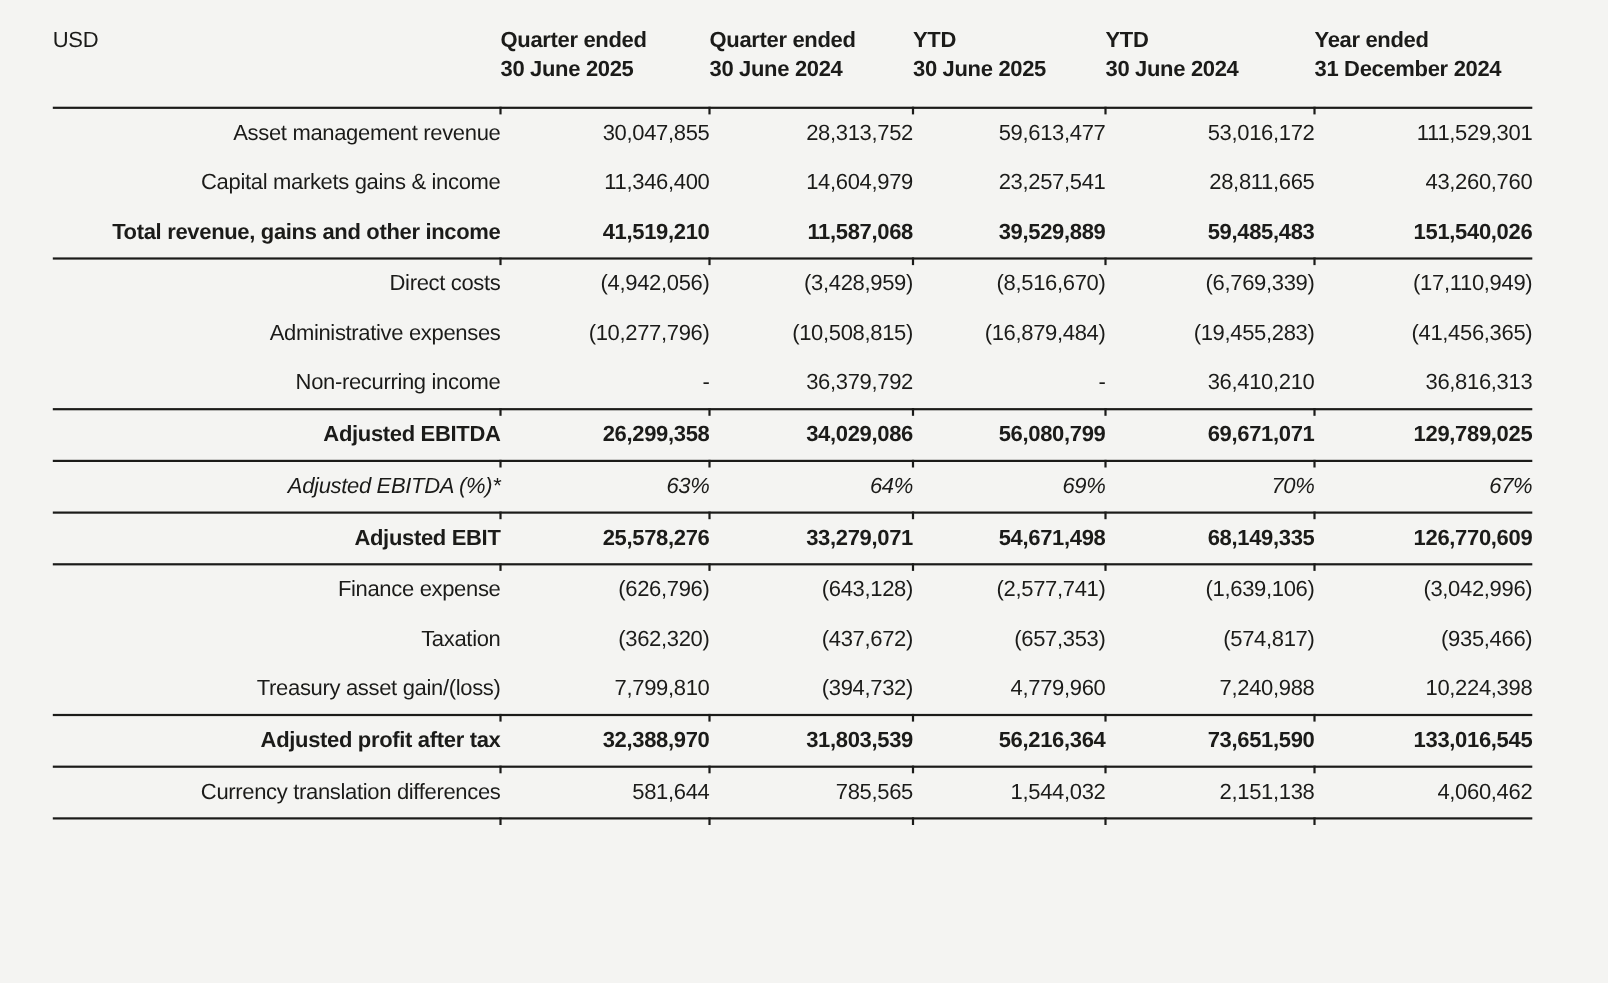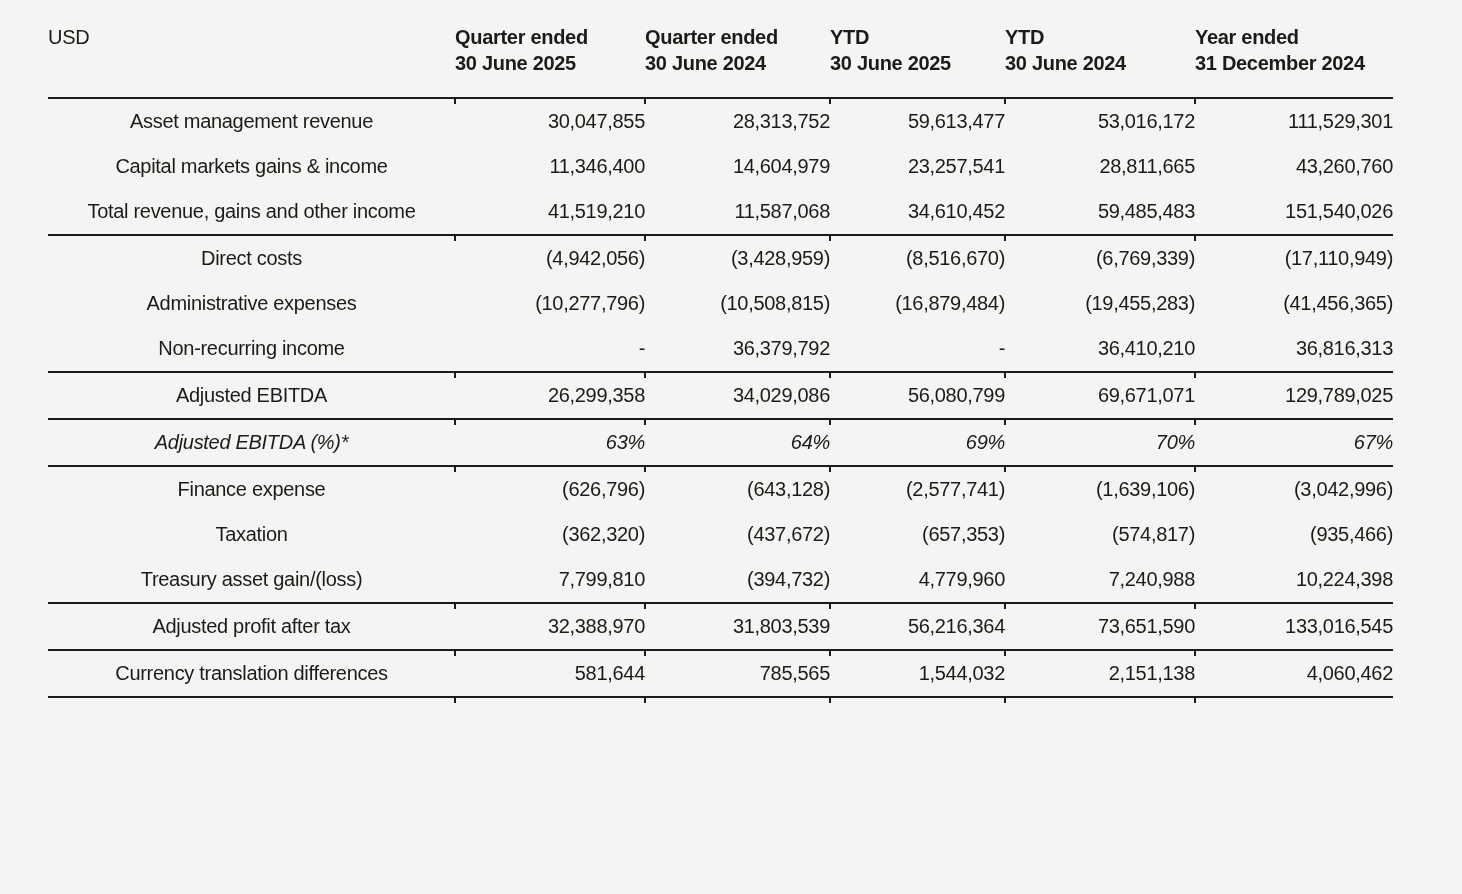--- a/index.html
+++ b/index.html
@@ -37,38 +37,38 @@
   }
   tbody td {
     height: 45px;
     font-size: 20px;
     text-align: right;
     white-space: nowrap;
     padding: 0;
     vertical-align: middle;
   }
   tbody td.label {
-    text-align: center;
+    text-align: right;
   }
   tr.rule th, tr.rule td {
     border-bottom: 2px solid #1b1b19;
     position: relative;
   }
   tr.rule th:not(:last-child)::after,
   tr.rule td:not(:last-child)::after {
     content: "";
     position: absolute;
     right: -1px;
     bottom: -7px;
     width: 2px;
     height: 7px;
     background: #1b1b19;
   }
   tr.total td {
-    font-weight: normal;
+    font-weight: bold;
   }
   tr.pct td {
     font-style: italic;
   }
 </style>
 </head>
 <body>
 
 <div class="page">
   <table class="fin">
@@ -119,21 +119,21 @@
         <td>11,346,400</td>
         <td>14,604,979</td>
         <td>23,257,541</td>
         <td>28,811,665</td>
         <td>43,260,760</td>
       </tr>
       <tr class="total rule">
         <td class="label">Total revenue, gains and other income</td>
         <td>41,519,210</td>
         <td>11,587,068</td>
-        <td>34,610,452</td>
+        <td>39,529,889</td>
         <td>59,485,483</td>
         <td>151,540,026</td>
       </tr>
       <tr>
         <td class="label">Direct costs</td>
         <td>(4,942,056)</td>
         <td>(3,428,959)</td>
         <td>(8,516,670)</td>
         <td>(6,769,339)</td>
         <td>(17,110,949)</td>
@@ -163,20 +163,28 @@
         <td>129,789,025</td>
       </tr>
       <tr class="pct rule">
         <td class="label">Adjusted EBITDA (%)*</td>
         <td>63%</td>
         <td>64%</td>
         <td>69%</td>
         <td>70%</td>
         <td>67%</td>
       </tr>
+      <tr class="total rule">
+        <td class="label">Adjusted EBIT</td>
+        <td>25,578,276</td>
+        <td>33,279,071</td>
+        <td>54,671,498</td>
+        <td>68,149,335</td>
+        <td>126,770,609</td>
+      </tr>
       <tr>
         <td class="label">Finance expense</td>
         <td>(626,796)</td>
         <td>(643,128)</td>
         <td>(2,577,741)</td>
         <td>(1,639,106)</td>
         <td>(3,042,996)</td>
       </tr>
       <tr>
         <td class="label">Taxation</td>

